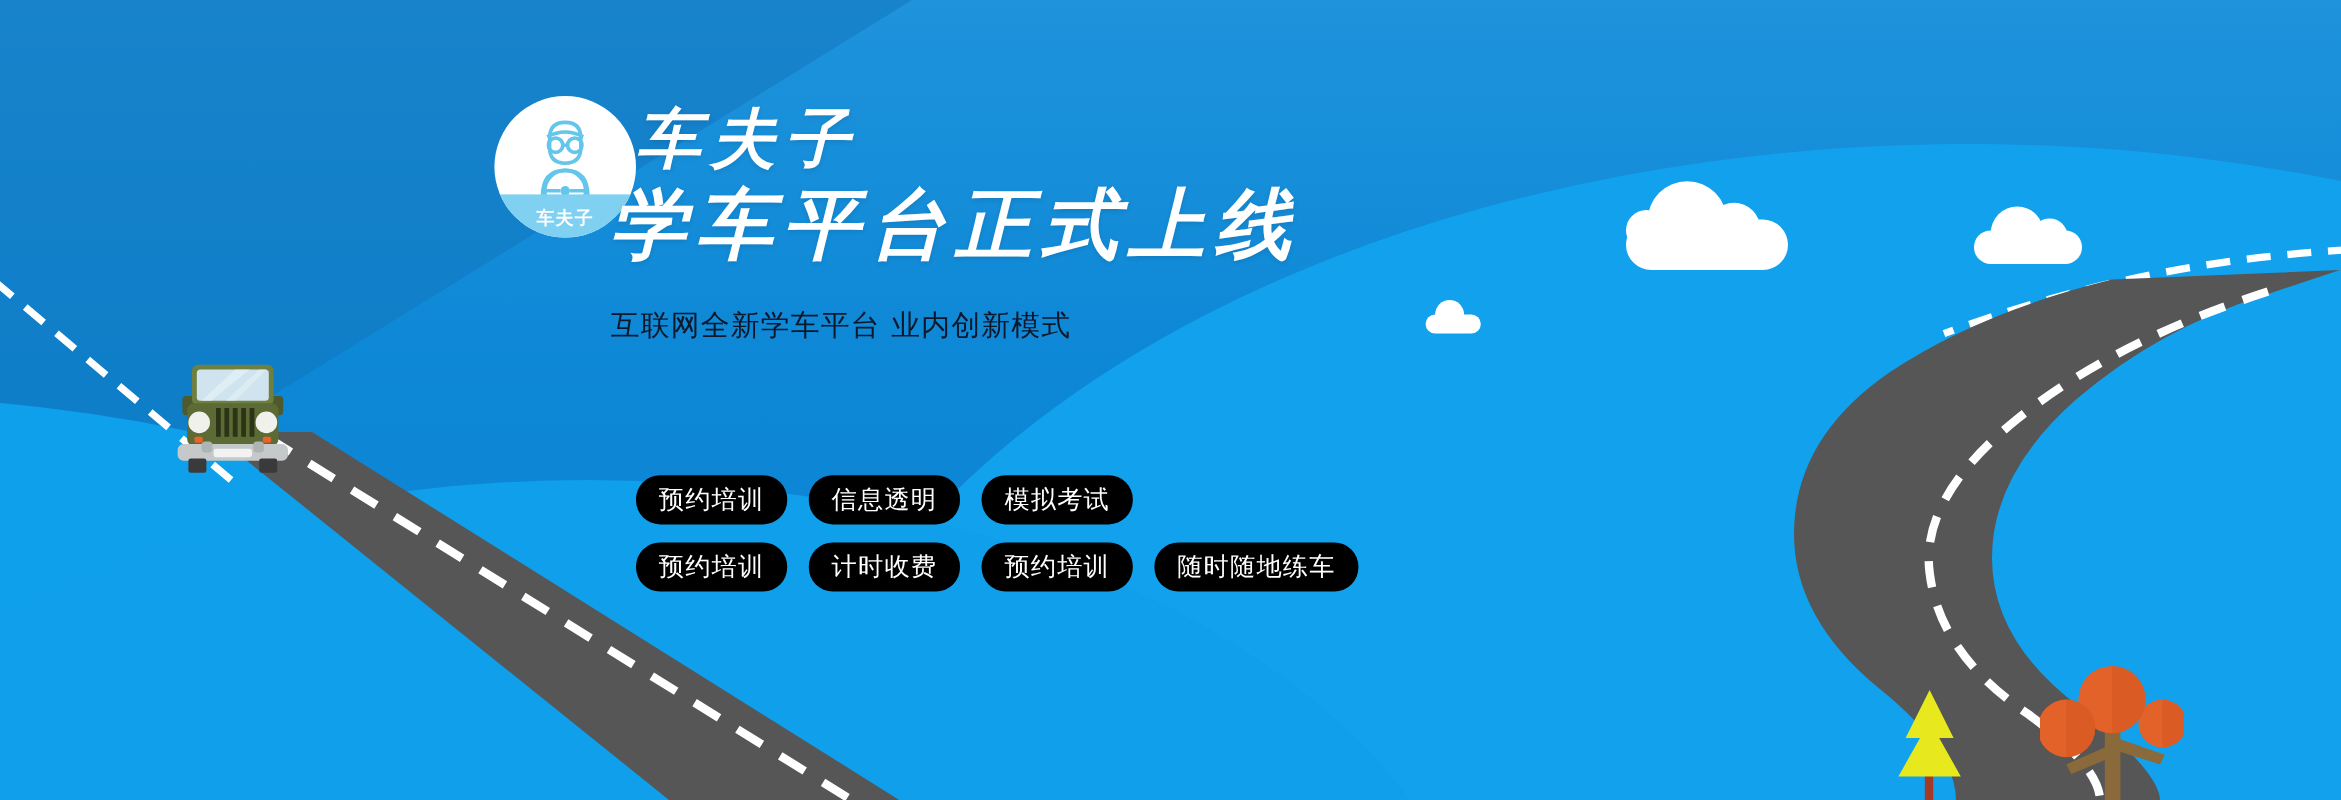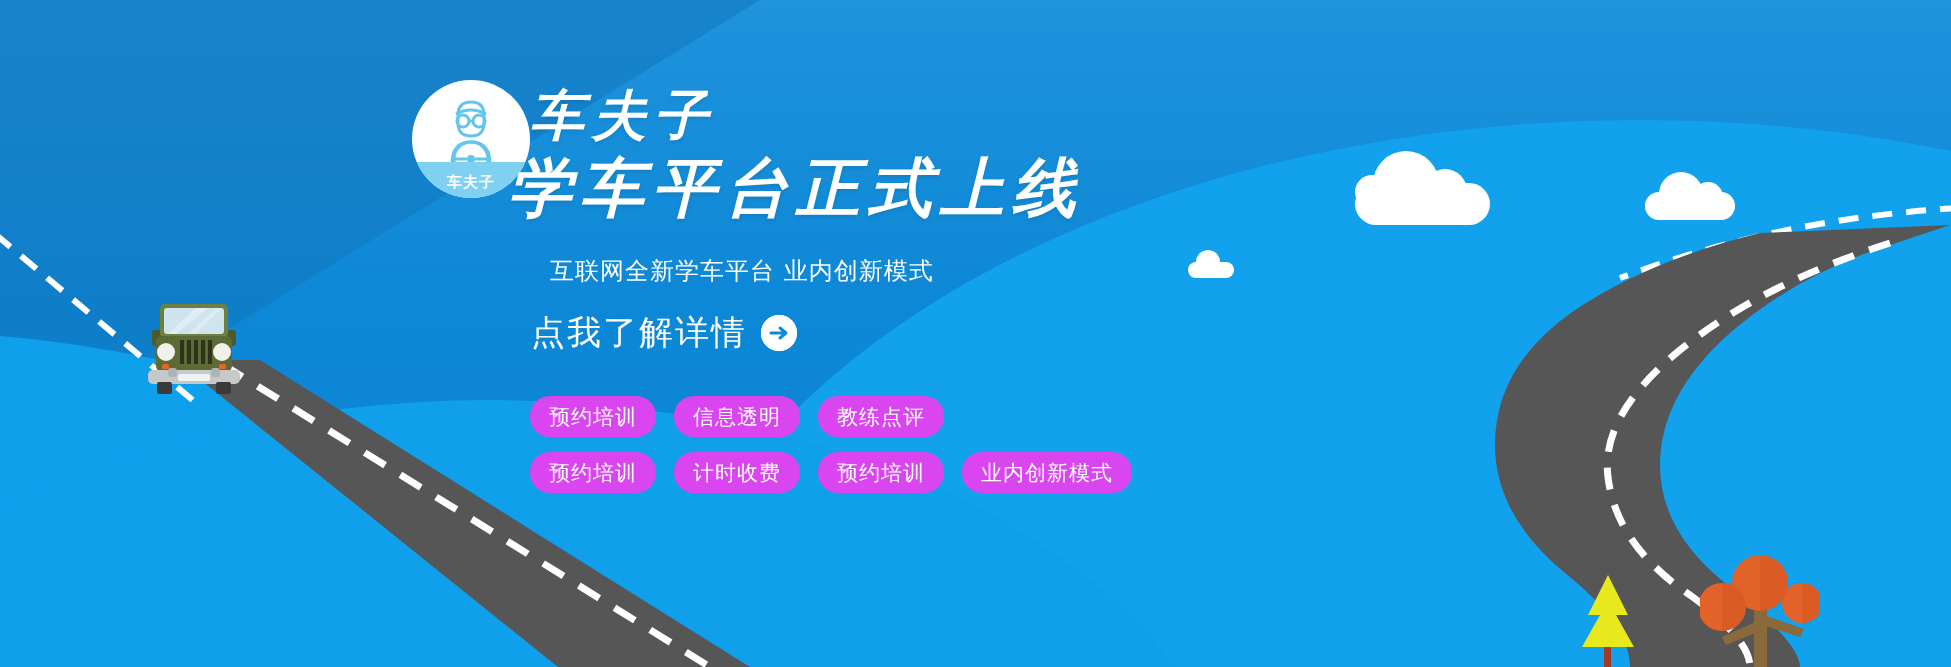--- a/index.html
+++ b/index.html
@@ -81,50 +81,50 @@
     font-weight:bold;
     font-style:italic;
     letter-spacing:8px;
     text-shadow:0 2px 4px rgba(0,0,0,.10);
     line-height:1.0;
   }
   .title-1{font-size:54px;margin-bottom:14px;}
   .title-2{font-size:64px;margin-left:-22px;}
 
   .subtitle{
-    position:absolute;left:550px;top:255px;
-    color:#ffffff;font-size:24px;letter-spacing:1px;
+    position:absolute;left:509px;top:255px;
+    color:#0f172a;font-size:24px;letter-spacing:1px;
     font-family:"DejaVu Sans",sans-serif;
   }
 
   .cta{
     position:absolute;left:531px;top:310px;
     display:flex;align-items:center;gap:14px;
     color:#ffffff;font-size:34px;letter-spacing:2px;
     font-family:"DejaVu Sans",sans-serif;
     cursor:pointer;
   }
   .cta-arrow{
     width:36px;height:36px;flex:0 0 36px;
     border-radius:50%;background:#ffffff;
     display:flex;align-items:center;justify-content:center;
   }
 
   
   .tags{position:absolute;left:530px;top:396px;width:640px;}
   .tag-row{display:flex;gap:18px;margin-bottom:15px;}
   .tag{
-    background:#d946ef;
+    background:#000000;
     color:#ffffff;
     border-radius:20px;
     padding:9px 19px;
     font-size:21px;
     letter-spacing:1px;
     white-space:nowrap;
-    font-family:Liberation Sans, sans-serif;
+    font-family:Liberation Serif, serif;
     cursor:pointer;
     line-height:1.1;
   }
 
   
   .jeep{position:absolute;left:138px;top:300px;width:112px;height:100px;}
 </style>
 </head>
 <body>
 
@@ -235,37 +235,28 @@
     <div class="logo-text">车夫子</div>
   </div>
 
   <div class="title-wrap">
     <div class="title-line title-1">车夫子</div>
     <div class="title-line title-2">学车平台正式上线</div>
   </div>
 
   <div class="subtitle">互联网全新学车平台 业内创新模式</div>
 
-  <div class="cta">
-    <span>点我了解详情</span>
-    <span class="cta-arrow">
-      <svg viewBox="0 0 36 36" width="36" height="36">
-        <circle cx="18" cy="18" r="18" fill="#ffffff"></circle>
-        <path d="M10 18 H24 M19 13 L25 18 L19 23" stroke="#0f8ad8" stroke-width="3" fill="none" stroke-linecap="round" stroke-linejoin="round"></path>
-      </svg>
-    </span>
-  </div>
 
   <div class="tags">
     <div class="tag-row">
       <span class="tag">预约培训</span>
       <span class="tag">信息透明</span>
-      <span class="tag">教练点评</span>
+      <span class="tag">模拟考试</span>
     </div>
     <div class="tag-row">
       <span class="tag">预约培训</span>
       <span class="tag">计时收费</span>
       <span class="tag">预约培训</span>
-      <span class="tag">业内创新模式</span>
+      <span class="tag">随时随地练车</span>
     </div>
   </div>
 
 </div>
 
 </body></html>

